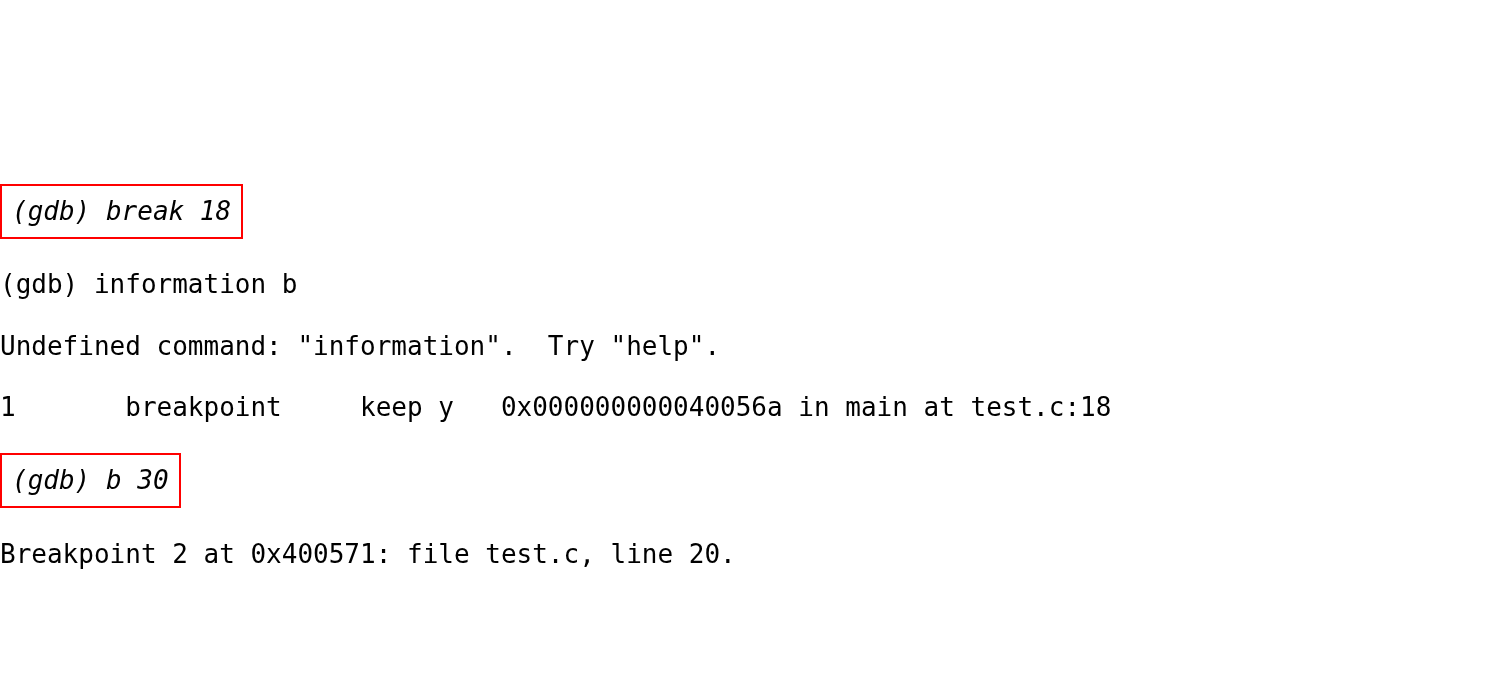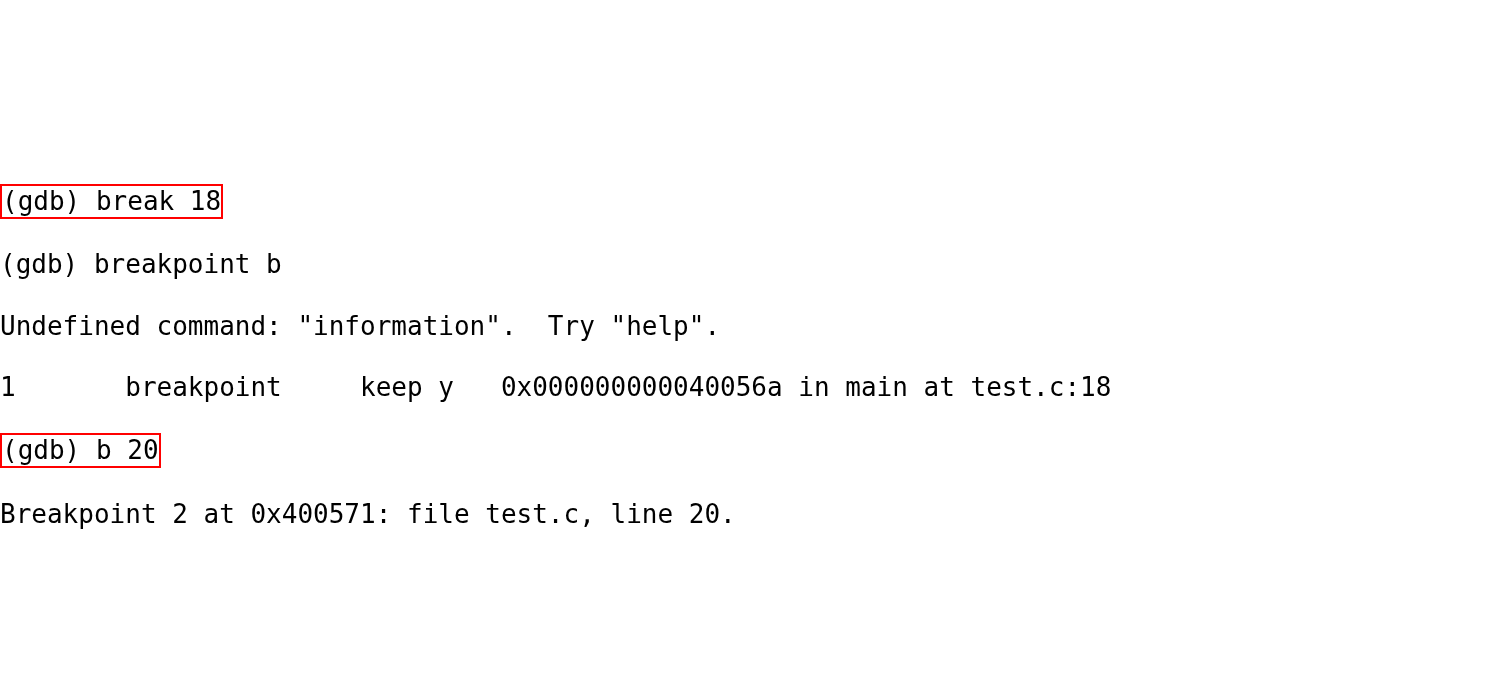--- a/index.html
+++ b/index.html
@@ -14,35 +14,36 @@
   }
   .terminal {
     padding: 0 0 4px 0;
   }
   .line {
     display: block;
   }
   .boxed {
     border: 2px solid #ff0000;
     display: inline-block;
-    padding: 0;
+    padding: 10px;
     box-sizing: border-box;
+    font-style: italic;
   }
 </style>
 </head>
 <body>
 
 
 
 <div class="terminal">
 <span class="line"><span class="boxed">(gdb) break 18</span></span>
-<span class="line">(gdb) breakpoint b</span>
+<span class="line">(gdb) information b</span>
 <span class="line">Undefined command: "information".  Try "help".</span>
 <span class="line">1       breakpoint     keep y   0x000000000040056a in main at test.c:18</span>
-<span class="line"><span class="boxed">(gdb) b 20</span></span>
+<span class="line"><span class="boxed">(gdb) b 30</span></span>
 <span class="line">Breakpoint 2 at 0x400571: file test.c, line 20.</span>
 
 
 
 
 
 
 
 
 </div>

